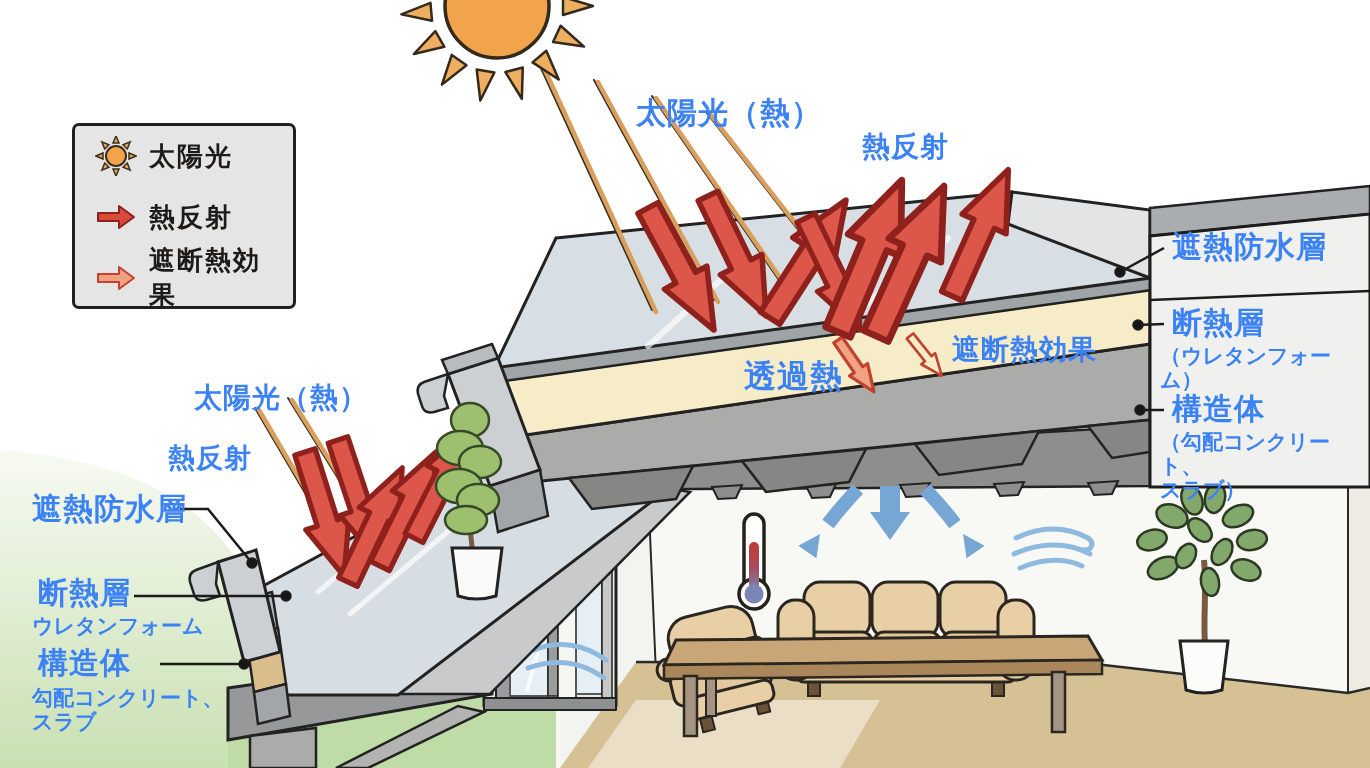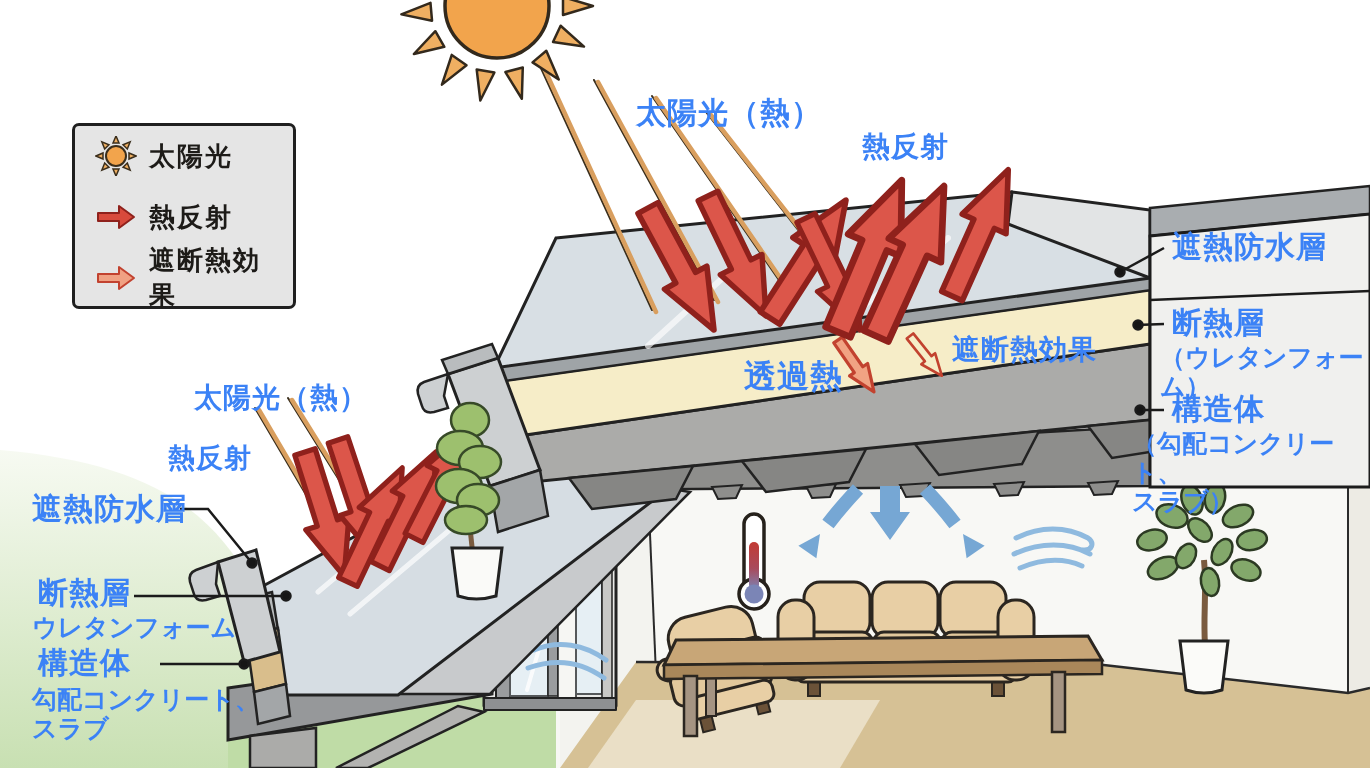--- a/index.html
+++ b/index.html
@@ -2,21 +2,21 @@
 <html><head>
 <meta charset="utf-8">
 <style>
   html,body{margin:0;padding:0;background:#ffffff;}
   #stage{position:relative;width:1370px;height:768px;overflow:hidden;background:#ffffff;
          font-family:"DejaVu Sans","Liberation Sans",sans-serif;}
   #art{position:absolute;left:0;top:0;z-index:1;}
   .lbl{position:absolute;z-index:3;color:#3b82f6;font-weight:700;line-height:1.15;
        letter-spacing:1px;white-space:pre-line;}
   .fs30{font-size:30px;} .fs28{font-size:28px;} .fs27{font-size:27px;}
-  .fs32{font-size:32px;margin-left:6px;} .fs22{font-size:25px;font-weight:700;letter-spacing:0;}
+  .fs32{font-size:32px;margin-left:6px;} .fs22{font-size:21px;font-weight:700;letter-spacing:0;}
   #legend{position:absolute;left:72px;top:123px;width:224px;height:186px;z-index:4;
           background:#e5e5e5;border:3px solid #1f1f1f;border-radius:7px;
           box-sizing:border-box;padding:10px 14px 8px 20px;display:flex;
           flex-direction:column;justify-content:space-between;}
   .leg-row{display:flex;align-items:center;gap:12px;height:40px;}
   .leg-label{font-size:26px;font-weight:700;color:#1d1b18;letter-spacing:2px;}
   .leg-ico{width:42px;height:40px;flex:0 0 42px;display:flex;align-items:center;justify-content:center;}
 </style>
 </head>
 <body>
@@ -336,16 +336,16 @@
 <div class="lbl fs30" style="left:38px;top:576px;">断熱層</div>
 <div class="lbl fs22" style="left:32px;top:614px;">ウレタンフォーム</div>
 <div class="lbl fs30" style="left:38px;top:646px;">構造体</div>
 <div class="lbl fs22" style="left:32px;top:686px;">勾配コンクリート、
 スラブ</div>
 
 <div class="lbl fs30" style="left:1172px;top:230px;">遮熱防水層</div>
 <div class="lbl fs30" style="left:1172px;top:306px;">断熱層</div>
 <div class="lbl fs22" style="left:1160px;top:344px;">（ウレタンフォーム）</div>
 <div class="lbl fs30" style="left:1172px;top:392px;">構造体</div>
-<div class="lbl fs22" style="left:1132px;top:430px;">（勾配コンクリート、
+<div class="lbl fs22" style="left:1160px;top:430px;">（勾配コンクリート、
 スラブ）</div>
 
 </div>
 
 </body></html>

